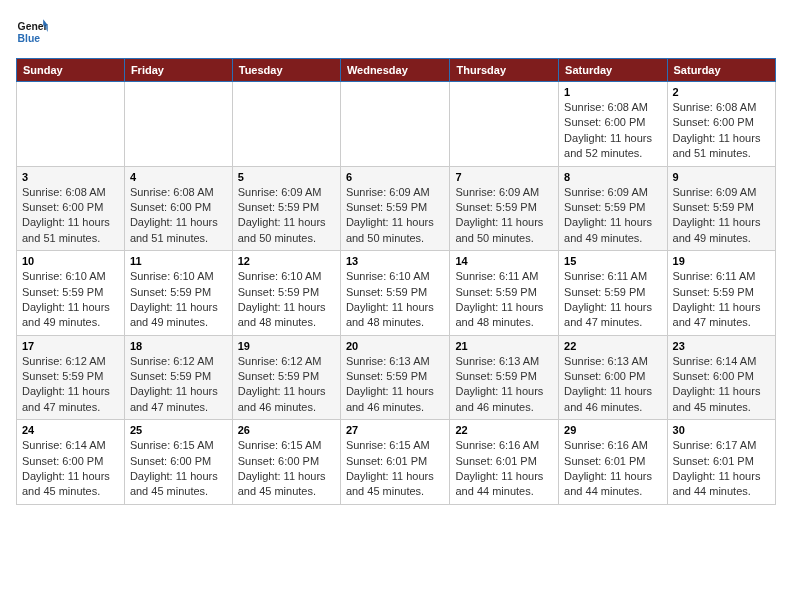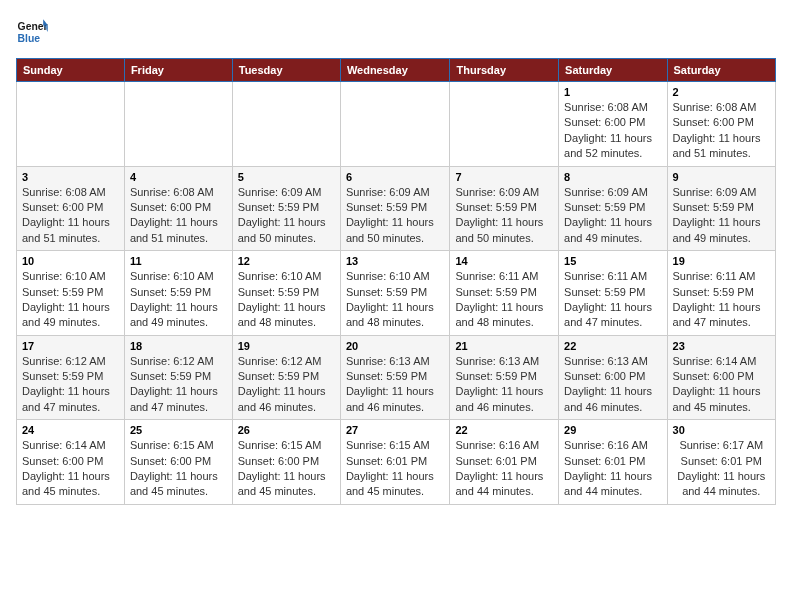--- a/index.html
+++ b/index.html
@@ -293,20 +293,20 @@
 Daylight: 11 hours and 44 minutes.</div>
           </td>
           <td>
             <span class="day-num">29</span>
             <div class="day-info" style="white-space: pre-line;">Sunrise: 6:16 AM
 Sunset: 6:01 PM
 Daylight: 11 hours and 44 minutes.</div>
           </td>
           <td>
             <span class="day-num">30</span>
-            <div class="day-info" style="white-space: pre-line; text-align: center;">Sunrise: 6:17 AM
+            <div class="day-info" style="white-space: pre-line;">Sunrise: 6:17 AM
 Sunset: 6:01 PM
 Daylight: 11 hours and 44 minutes.</div>
           </td>
         </tr>
       </tbody>
   </table>
 </div>
 
 </body></html>

